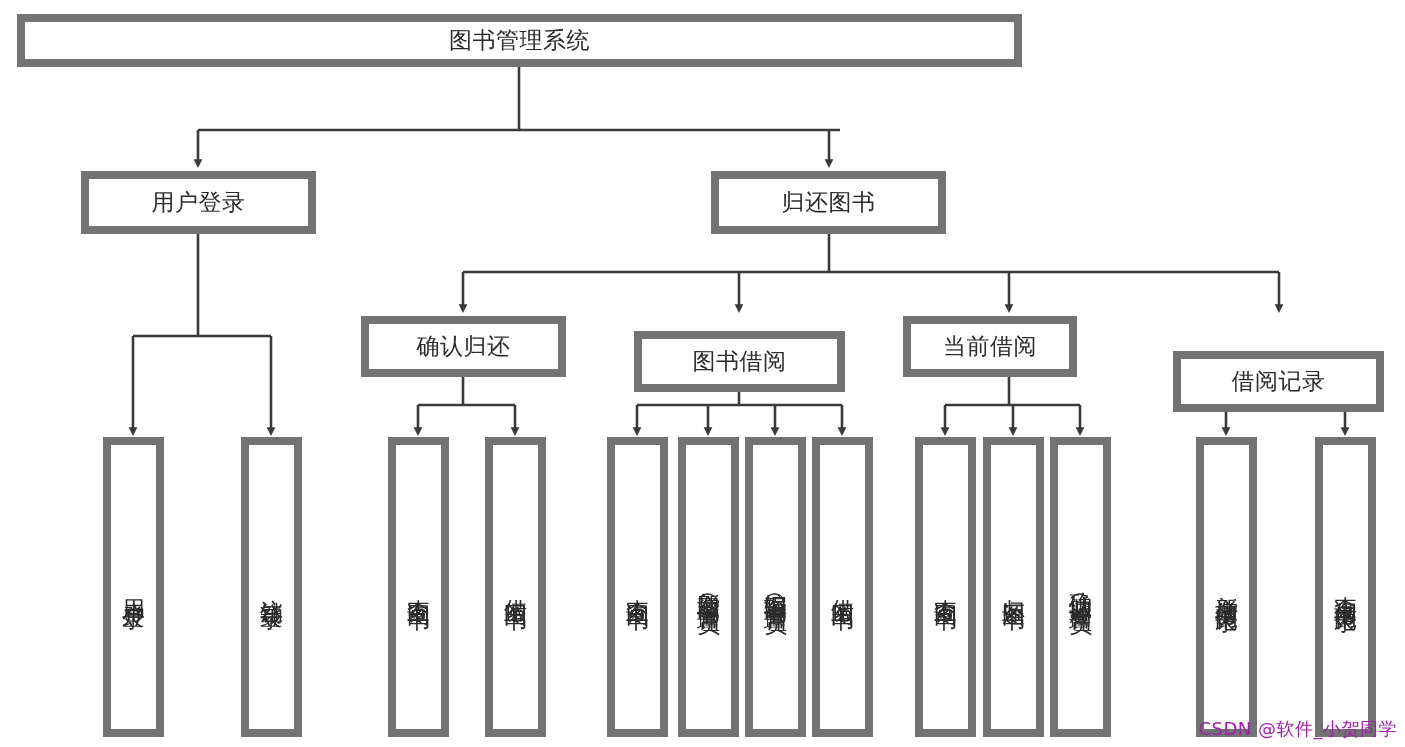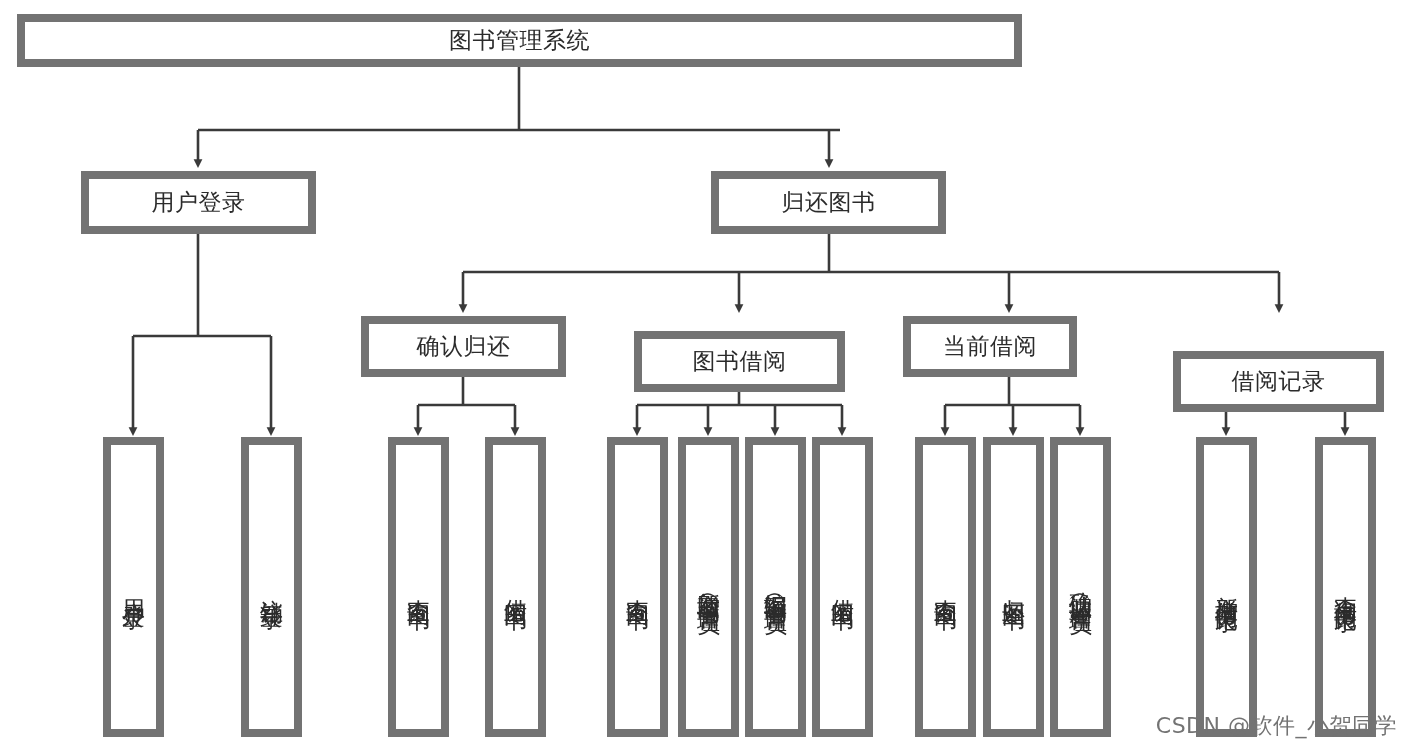--- a/index.html
+++ b/index.html
@@ -58,22 +58,22 @@
     text-orientation: upright;
     font-size: 23px;
     line-height: 1.0;
     letter-spacing: 3px;
     max-height: 282px;
   }
   #watermark {
     position: absolute;
     right: 8px;
     bottom: 6px;
-    font-size: 22px;
-    color: #737373;
+    font-size: 18px;
+    color: #a21caf;
     z-index: 5;
     white-space: nowrap;
     letter-spacing: 0.5px;
   }
 </style>
 </head>
 <body>
 
 <div id="diagram-canvas">
 

